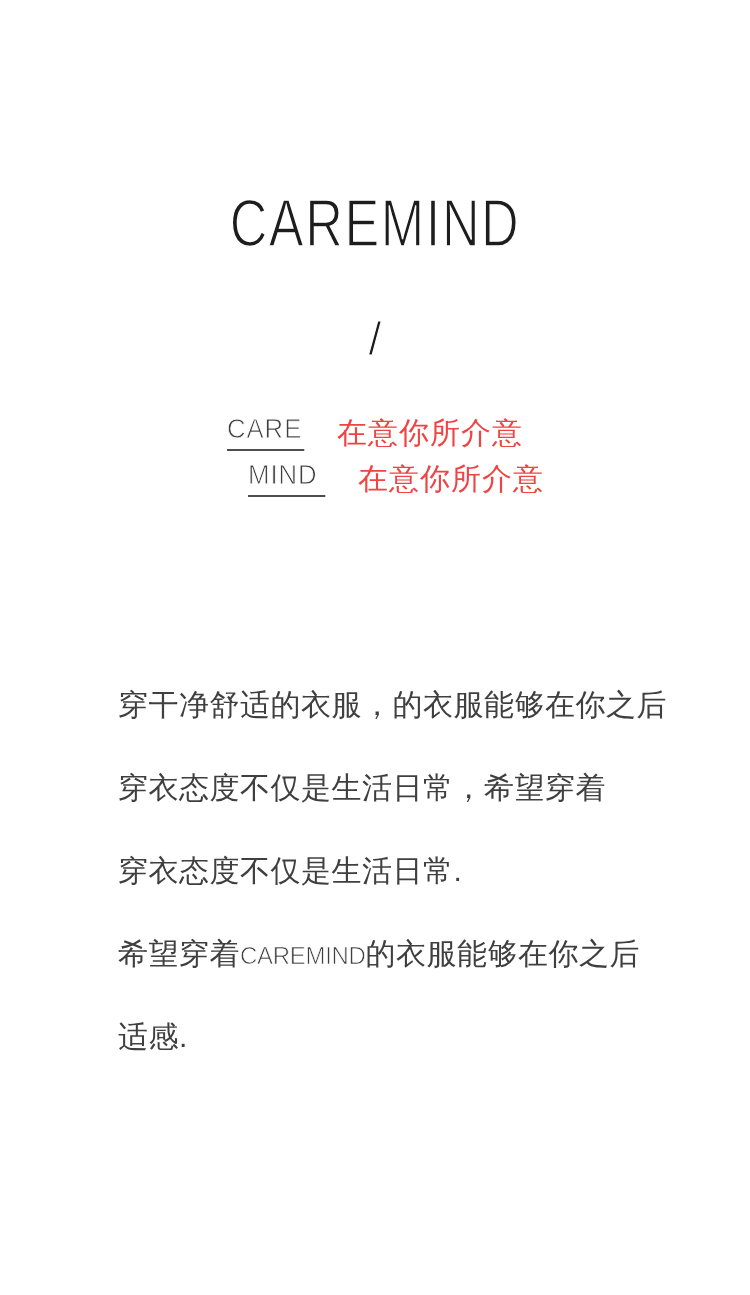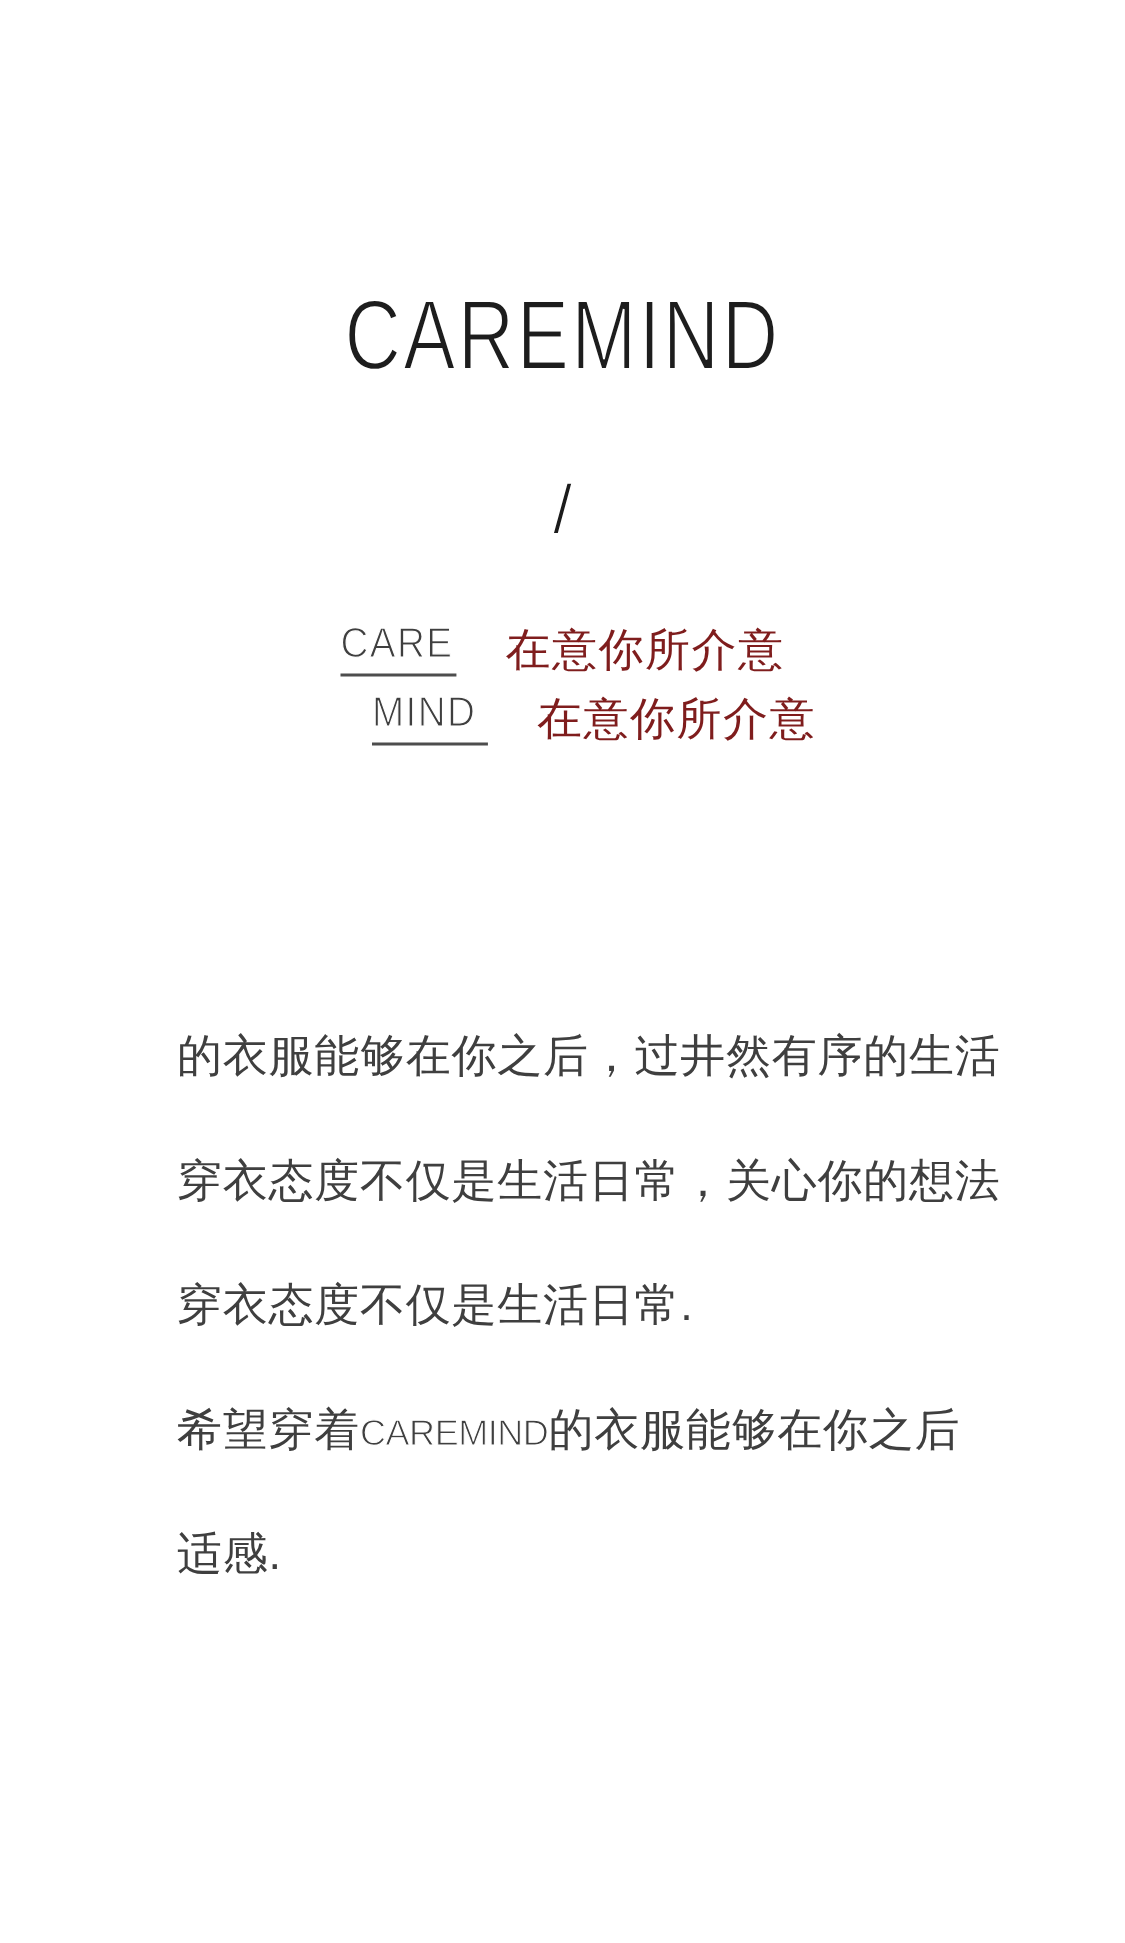--- a/index.html
+++ b/index.html
@@ -59,21 +59,21 @@
     color: #3f3f3f;
     border-bottom: 2px solid #4d4d4d;
     padding-bottom: 4px;
     transform: scaleX(0.92);
     transform-origin: left bottom;
     -webkit-text-stroke: 0.8px #ffffff;
   }
   .tagline-zh {
     font-size: 30px;
     letter-spacing: 1px;
-    color: #7f1d1d;
+    color: #ef4444;
     margin-left: 26px;
   }
 
   
   .body-block {
     position: absolute;
     left: 118px;
     top: 663px;
     width: 560px;
     color: #3f3f3f;
@@ -105,22 +105,22 @@
     <span class="tagline-latin">CARE</span>
     <span class="tagline-zh">在意你所介意</span>
   </div>
 
   <div class="tagline-row row2">
     <span class="tagline-latin">MIND</span>
     <span class="tagline-zh">在意你所介意</span>
   </div>
 
   <div class="body-block">
-    <div class="body-line">的衣服能够在你之后，过井然有序的生活</div>
-    <div class="body-line">穿衣态度不仅是生活日常，关心你的想法</div>
+    <div class="body-line">穿干净舒适的衣服，的衣服能够在你之后</div>
+    <div class="body-line">穿衣态度不仅是生活日常，希望穿着</div>
     <div class="body-line">穿衣态度不仅是生活日常.</div>
     <div class="body-line">
       <span>希望穿着</span><span class="inline-brand">CAREMIND</span><span>的衣服能够在你之后</span>
     </div>
     <div class="body-line">适感.</div>
   </div>
 
 </div>
 
 </body></html>

